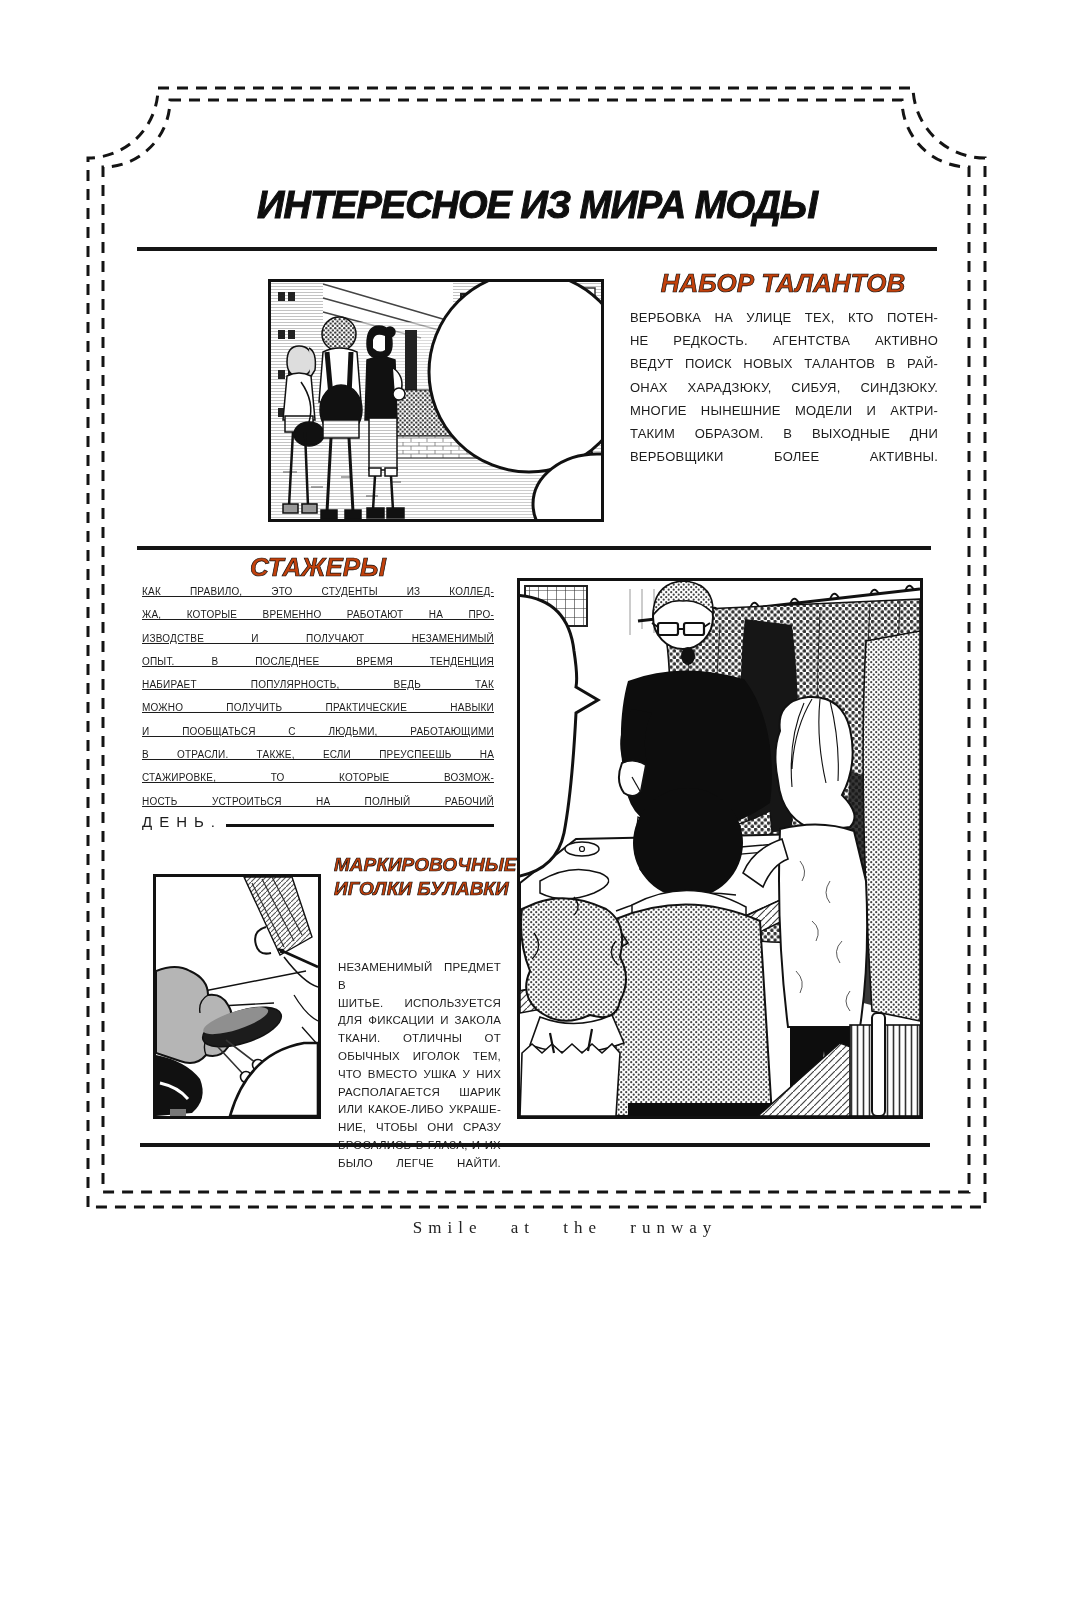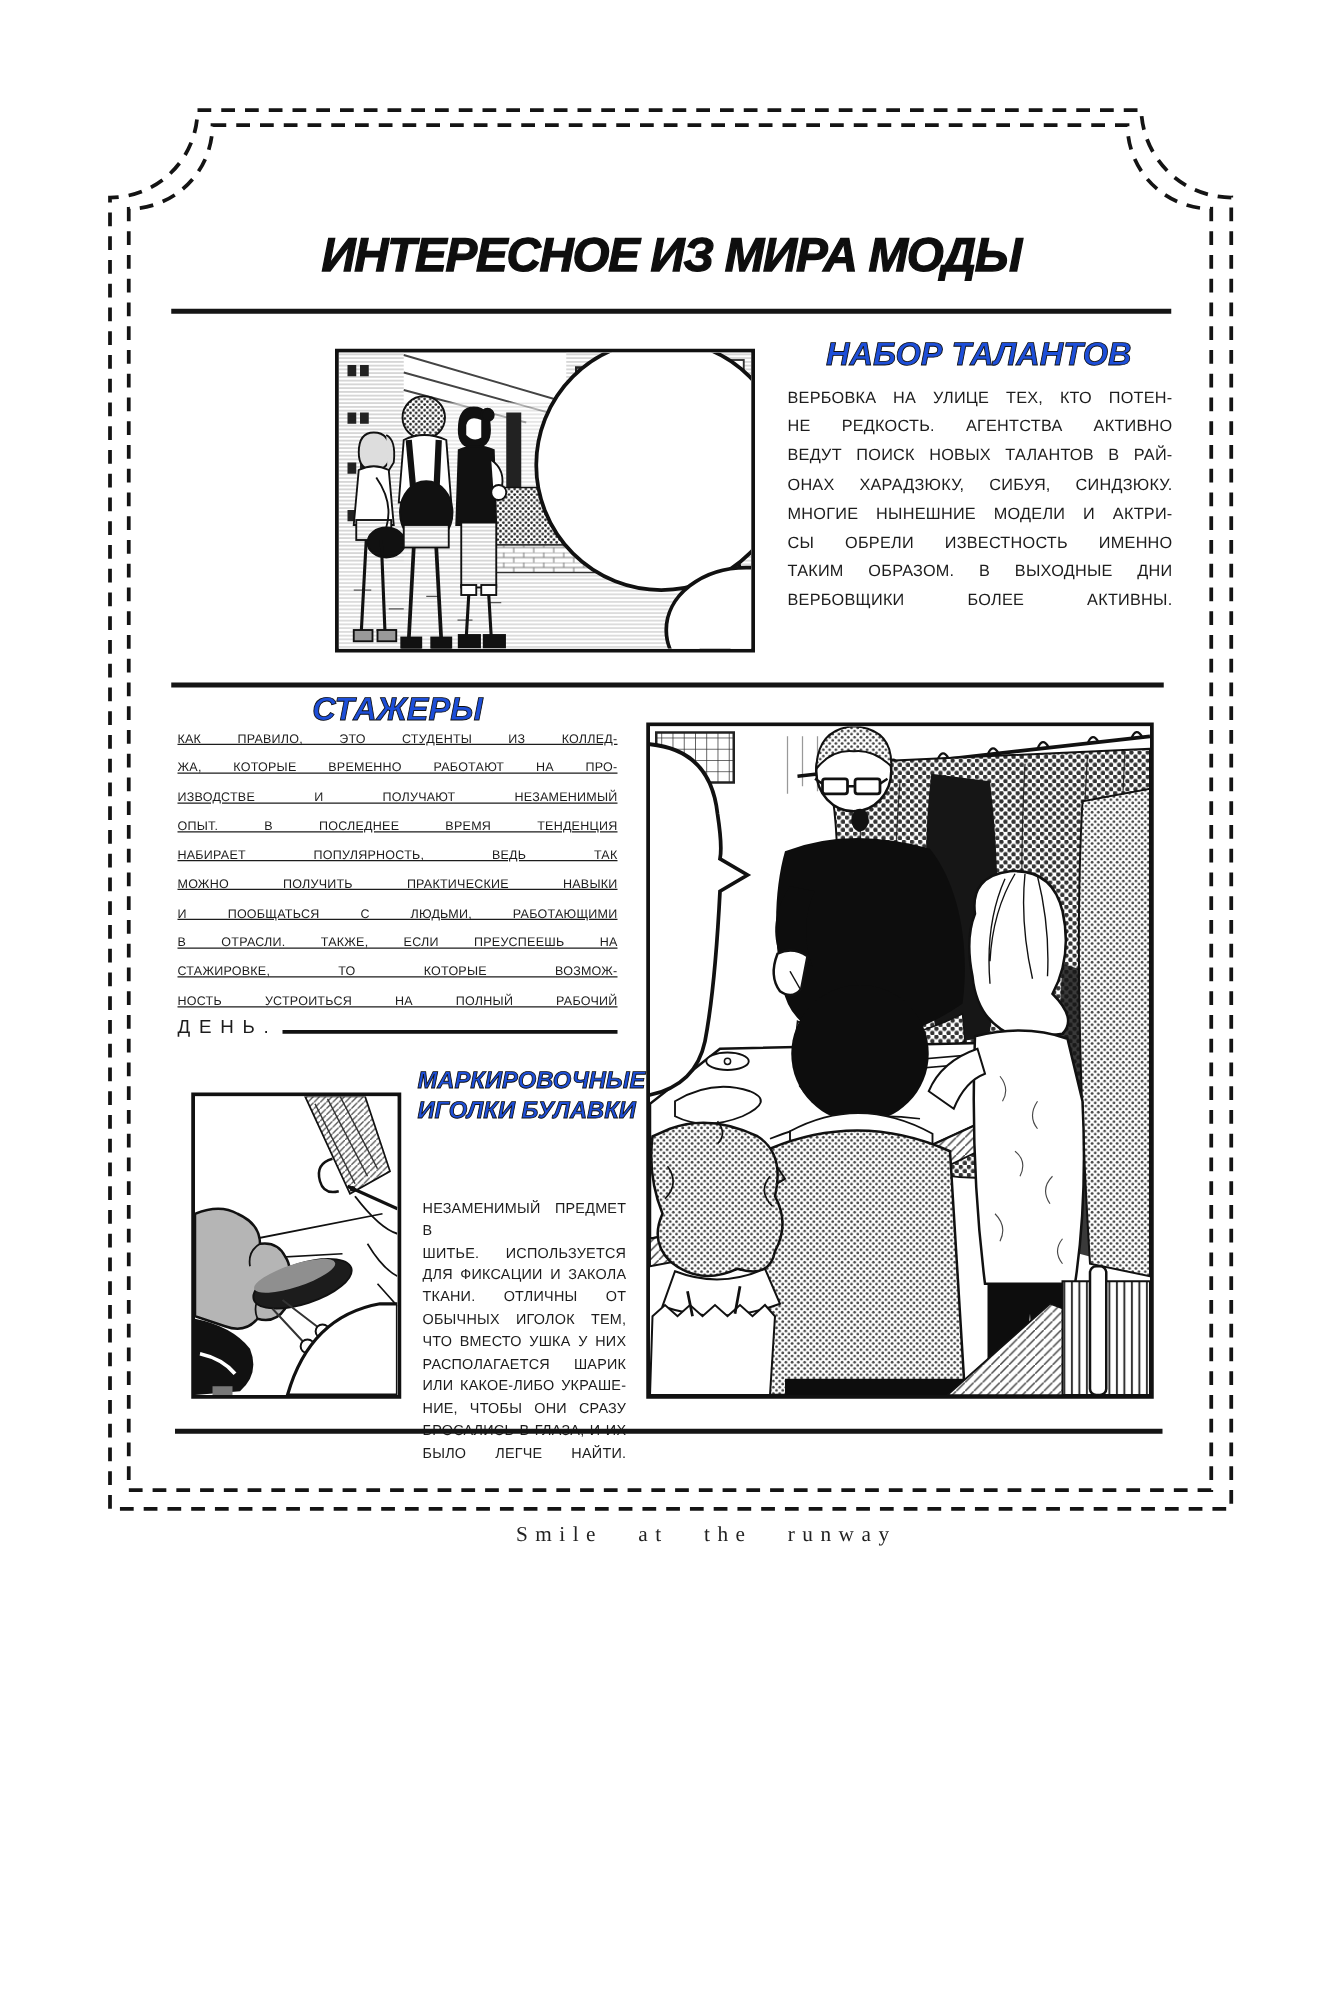--- a/index.html
+++ b/index.html
@@ -24,21 +24,21 @@
     position:absolute; border:3px solid #111; background:#fff;
     box-sizing:border-box; overflow:hidden;
   }
   #panel1 { left:268px; top:279px; width:336px; height:243px; }
   #panel2 { left:517px; top:578px; width:406px; height:541px; }
   #panel3 { left:153px; top:874px; width:168px; height:245px; }
   .panel svg { display:block; }
 
   .sec-title {
     position:absolute; font-weight:bold; font-style:italic; text-align:center;
-    color:#1d4ed8; -webkit-text-stroke:0.7px #0e0e0e; white-space:nowrap;
+    color:#c2410c; -webkit-text-stroke:0.7px #0e0e0e; white-space:nowrap;
   }
   #title1 { left:628px; top:268px; width:310px; font-size:26px; }
   #title2 { left:142px; top:552px; width:352px; font-size:26px; }
   #title3 { left:334px; top:853px; width:168px; font-size:19px; line-height:24px; }
   #title3 > div { text-align:center; }
 
   .body-text { position:absolute; color:#1c1c1c; letter-spacing:0.2px; }
   .body-text > div { text-align:justify; text-align-last:justify; }
   #body1 { left:630px; top:306px; width:308px; font-size:13px; line-height:23.2px; }
   #body2 { left:142px; top:580px; width:352px; font-size:10px;   line-height:23.3px;text-decoration:underline; }
@@ -161,21 +161,20 @@
     </svg>
   </div>
 
   <div id="title1" class="sec-title">НАБОР ТАЛАНТОВ</div>
   <div id="body1" class="body-text">
       <div>ВЕРБОВКА НА УЛИЦЕ ТЕХ, КТО ПОТЕН-</div>
       <div>НЕ РЕДКОСТЬ. АГЕНТСТВА АКТИВНО</div>
       <div>ВЕДУТ ПОИСК НОВЫХ ТАЛАНТОВ В РАЙ-</div>
       <div>ОНАХ ХАРАДЗЮКУ, СИБУЯ, СИНДЗЮКУ.</div>
       <div>МНОГИЕ НЫНЕШНИЕ МОДЕЛИ И АКТРИ-</div>
-      <div>СЫ ОБРЕЛИ ИЗВЕСТНОСТЬ ИМЕННО</div>
       <div>ТАКИМ ОБРАЗОМ. В ВЫХОДНЫЕ ДНИ</div>
       <div>ВЕРБОВЩИКИ БОЛЕЕ АКТИВНЫ.</div>
     </div>
 
   <div id="rule2" class="rule"></div>
 
   <div id="title2" class="sec-title">СТАЖЕРЫ</div>
   <div id="body2" class="body-text">
       <div>КАК ПРАВИЛО, ЭТО СТУДЕНТЫ ИЗ КОЛЛЕД-</div>
       <div>ЖА, КОТОРЫЕ ВРЕМЕННО РАБОТАЮТ НА ПРО-</div>

